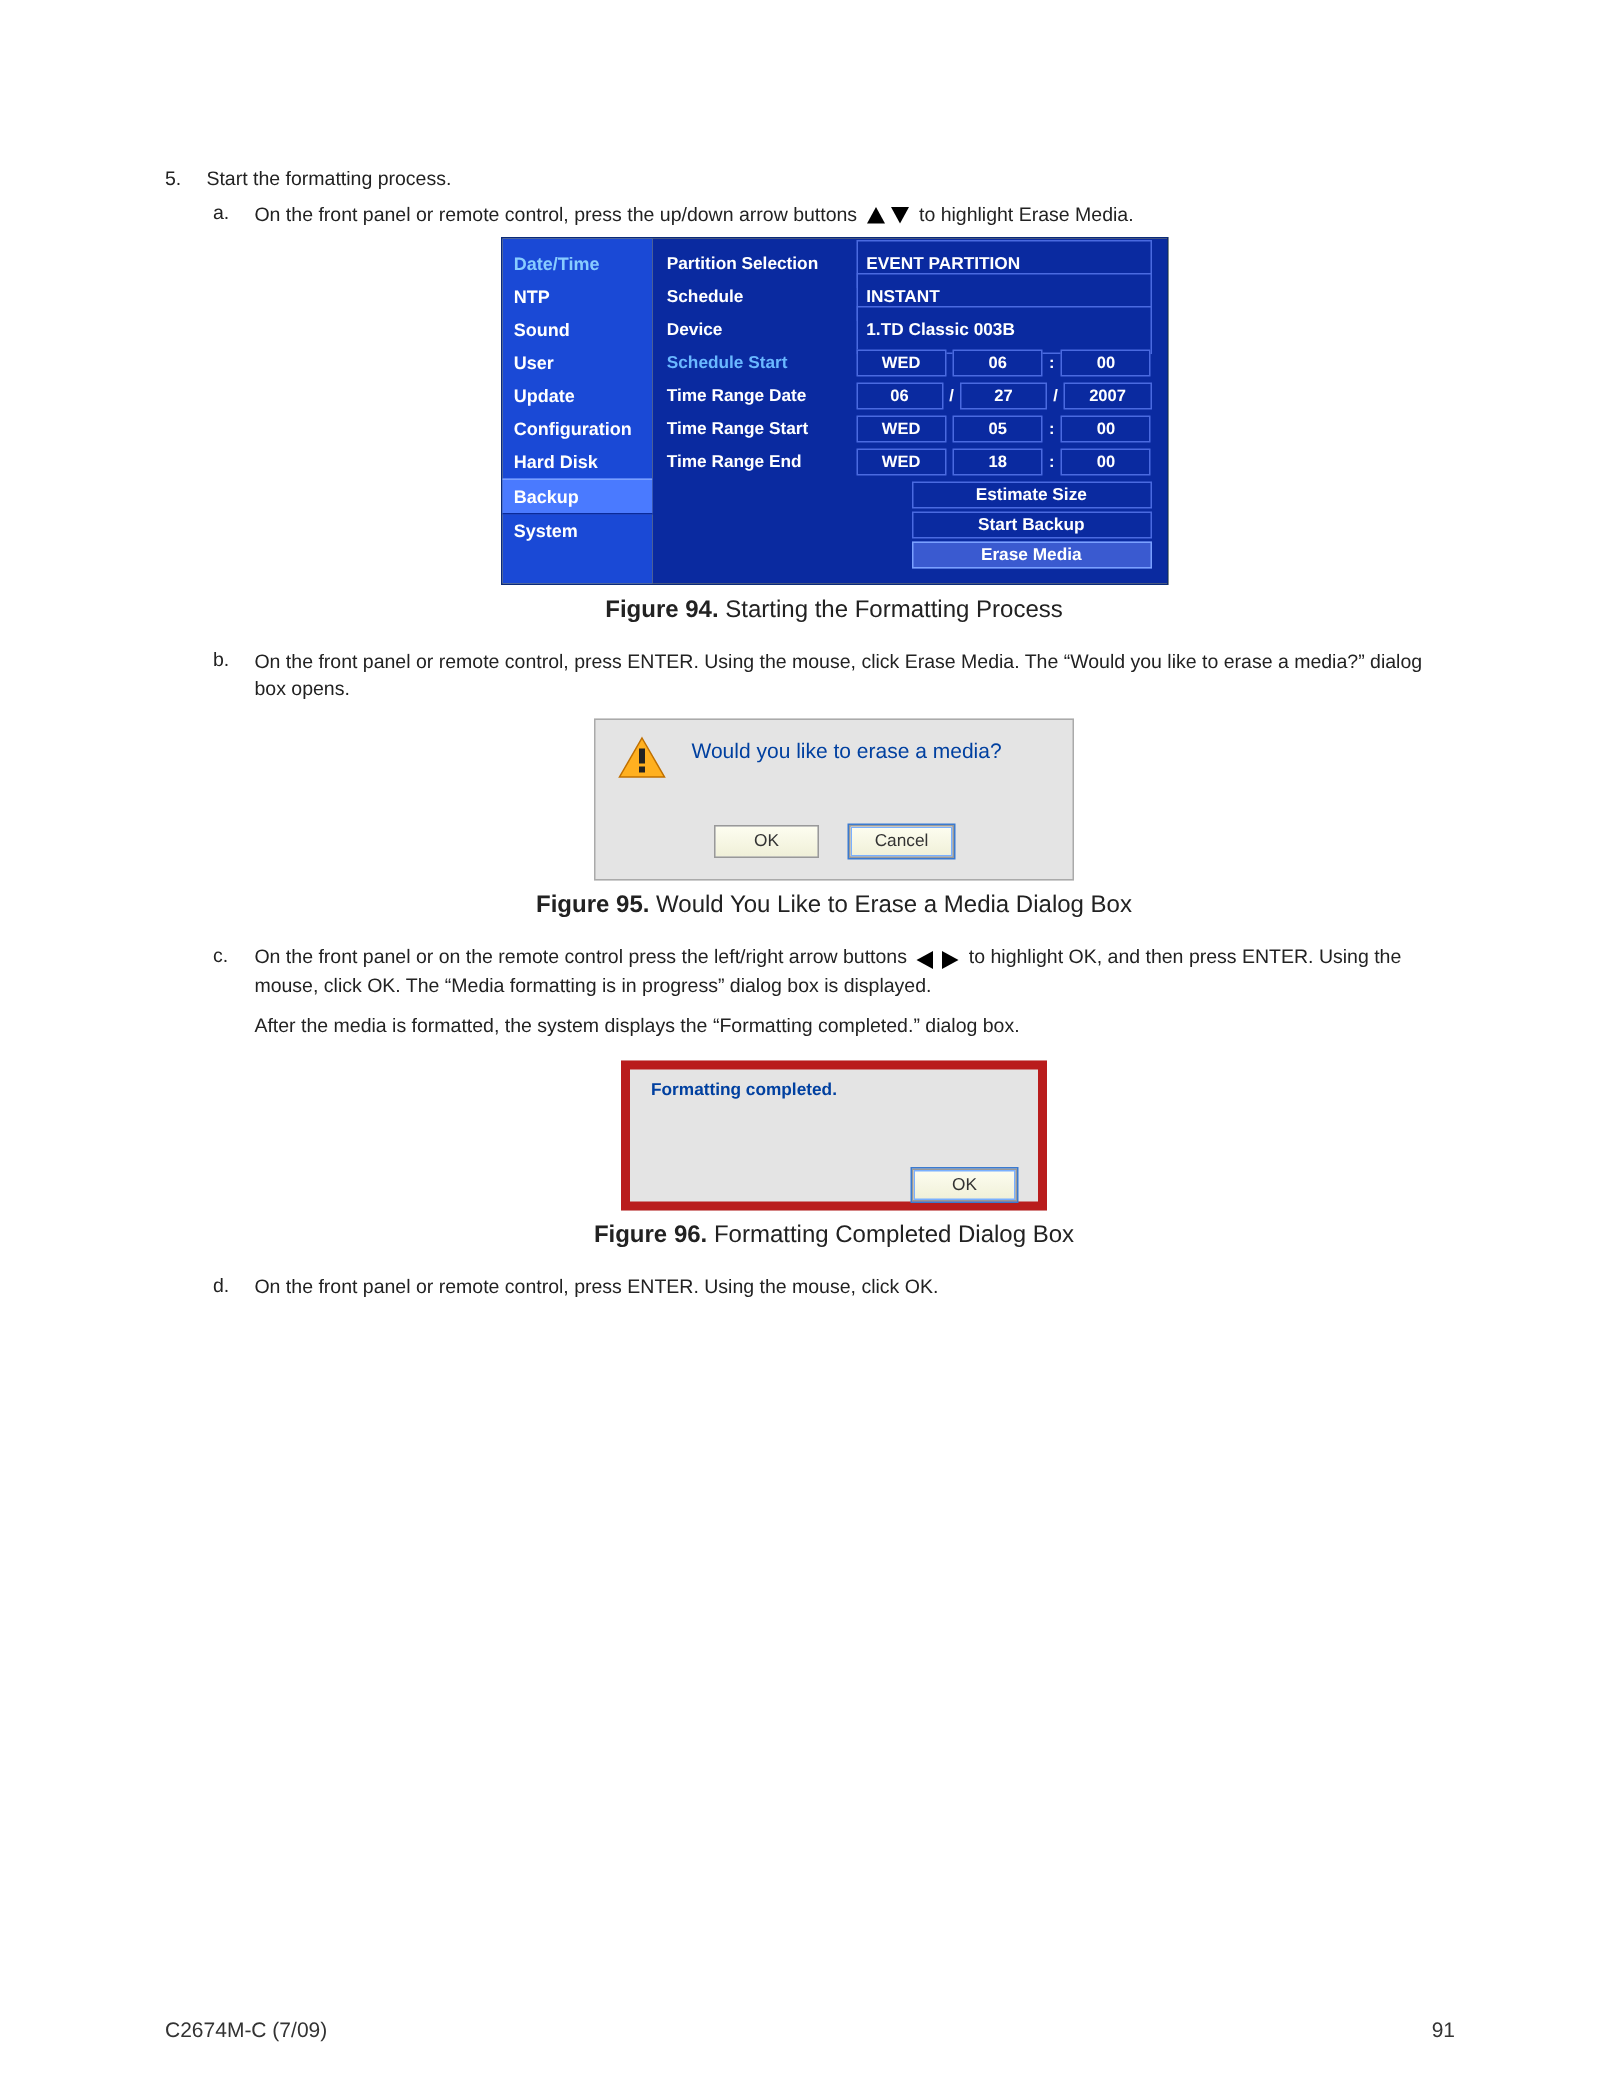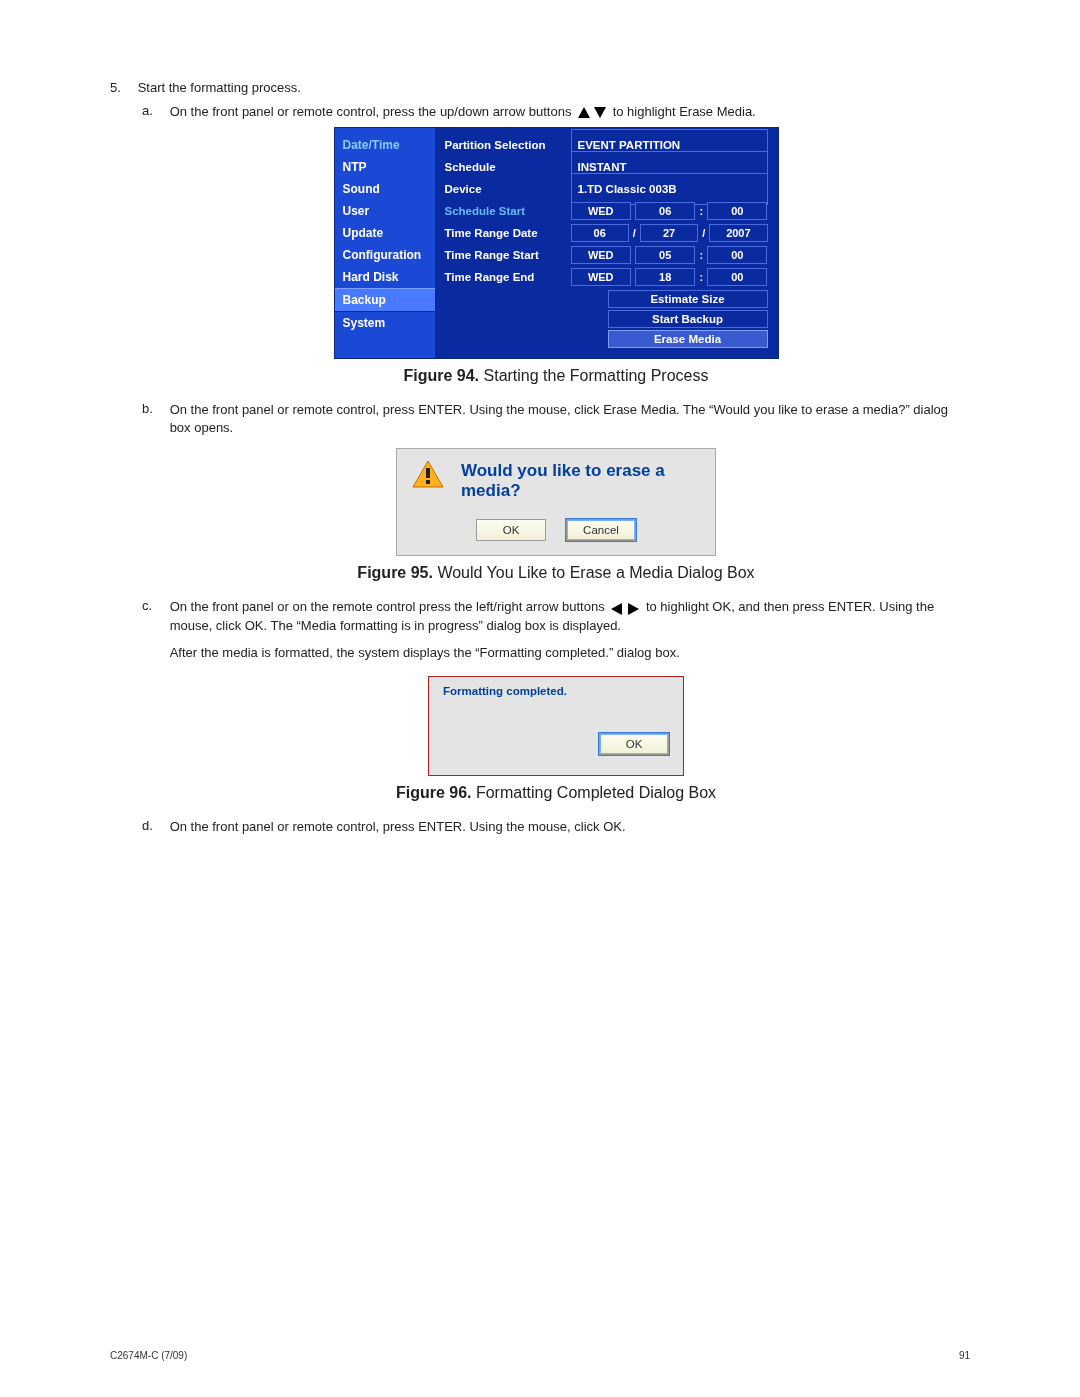--- a/index.html
+++ b/index.html
@@ -8,21 +8,21 @@
     font-size: 13px;
     color: #222;
     background: #fff;
     width: 1080px;
     margin: 0 auto;
     padding: 80px 110px 40px 110px;
     position: relative;
     min-height: 1397px;
   }
   ol.main { list-style: none; }
-  ol.main > li { margin-bottom: 4px; }
+  ol.main > li { margin-bottom: 4px; margin-top: 31px; }
   .num { display: inline-block; width: 24px; }
   .step-text { }
   ol.sub { list-style: none; margin-left: 32px; margin-top: 8px; }
   ol.sub > li { margin-bottom: 10px; }
   .letter { display: inline-block; width: 24px; vertical-align: top;}
   .sub-body { display: inline-block; width: calc(100% - 30px); vertical-align: top; line-height: 1.35;}
   .arrow-icons { display:inline-block; vertical-align: middle; padding: 0 2px;}
   .arrow-icons svg { vertical-align: middle; }
   .caption { text-align: center; font-size: 16px; margin: 8px 0 16px 0;}
   .caption b { font-weight: bold; }
@@ -69,42 +69,42 @@
   }
   .fig94-btn.hl { background:#3a5ad0; border-color:#7aa0ff;}
   
   .fig95 {
     width: 320px; margin: 12px auto 0 auto;
     border:1px solid #aaa; background:#e4e4e4;
     padding: 10px 14px 14px 14px;
     display:flex; flex-direction:column;
   }
   .fig95-top { display:flex; align-items:flex-start; gap:16px; min-height:56px;}
-  .fig95-msg { color:#0040a0; font-weight:bold; font-size:17px; margin-top:2px;}
+  .fig95-msg { color:#0040a0; font-weight:normal; font-size:14px; margin-top:2px;}
   .fig95-btns { display:flex; justify-content:center; gap:20px; margin-top:4px;}
   .dlg-btn {
     width:70px; height:22px; border:1px solid #999;
     background: linear-gradient(#fdfdf0, #f0f0d8);
     font-size:11.5px; color:#333; line-height:20px; text-align:center;
   }
   .dlg-btn.focused { outline: 1px solid #3a7ad0; box-shadow: 0 0 0 1px #7ab0ff inset;}
   
   .fig96 {
-    width: 256px; margin: 14px auto 0 auto;
-    border:1px solid #b91c1c; background:#e4e4e4;
-    padding: 8px 14px 20px 14px;
+    width: 284px; margin: 14px auto 0 auto;
+    border:6px solid #b91c1c; background:#e4e4e4;
+    padding: 8px 14px 0 14px;
     display:flex; flex-direction:column; min-height:100px;
   }
   .fig96-msg { color:#0040a0; font-weight:bold; font-size:11.5px; }
   .fig96-btns { display:flex; justify-content:flex-end; margin-top:auto;}
   .warn-svg { flex-shrink:0;}
   .footer {
     position:absolute; bottom: 36px; left:110px; right:110px;
     display:flex; justify-content: space-between;
-    font-size: 10px; color:#333;align-items:center;
+    font-size: 14px; color:#333;align-items:center;
   }
   .aftertext { margin-top:10px; line-height:1.35;}
 </style>
 </head>
 <body>
 
 <ol class="main">
   <li>
     <span class="num">5.</span>
     <span class="step-text">Start the formatting process.</span>

